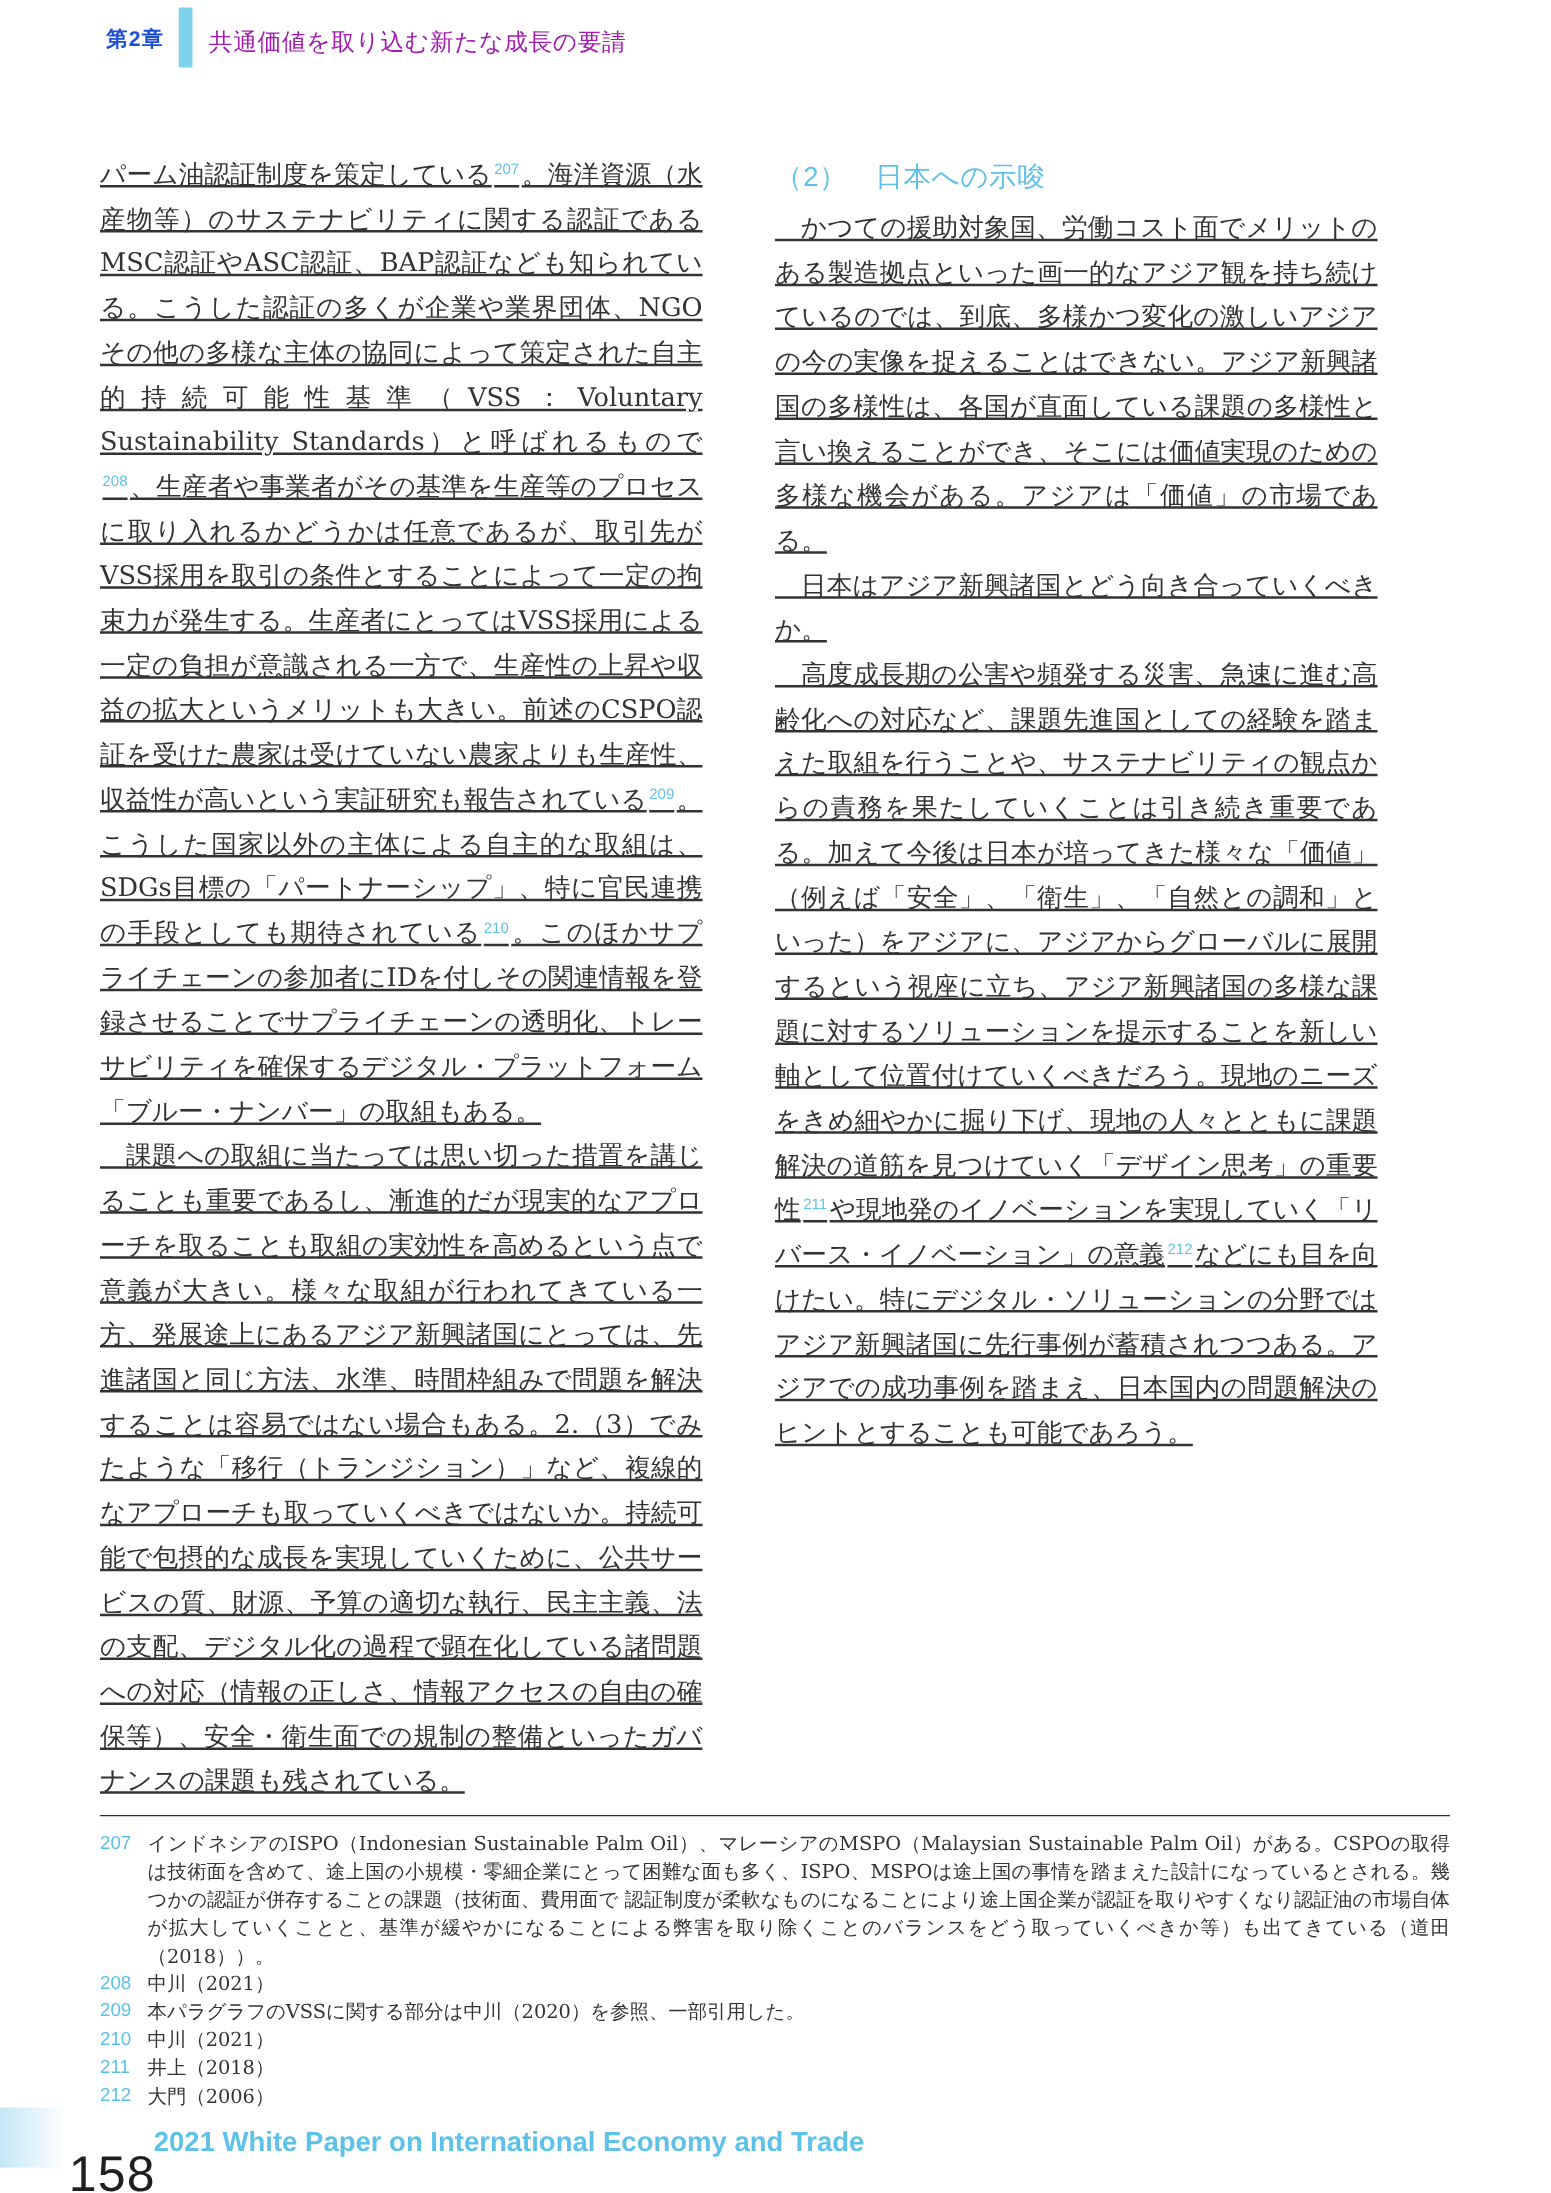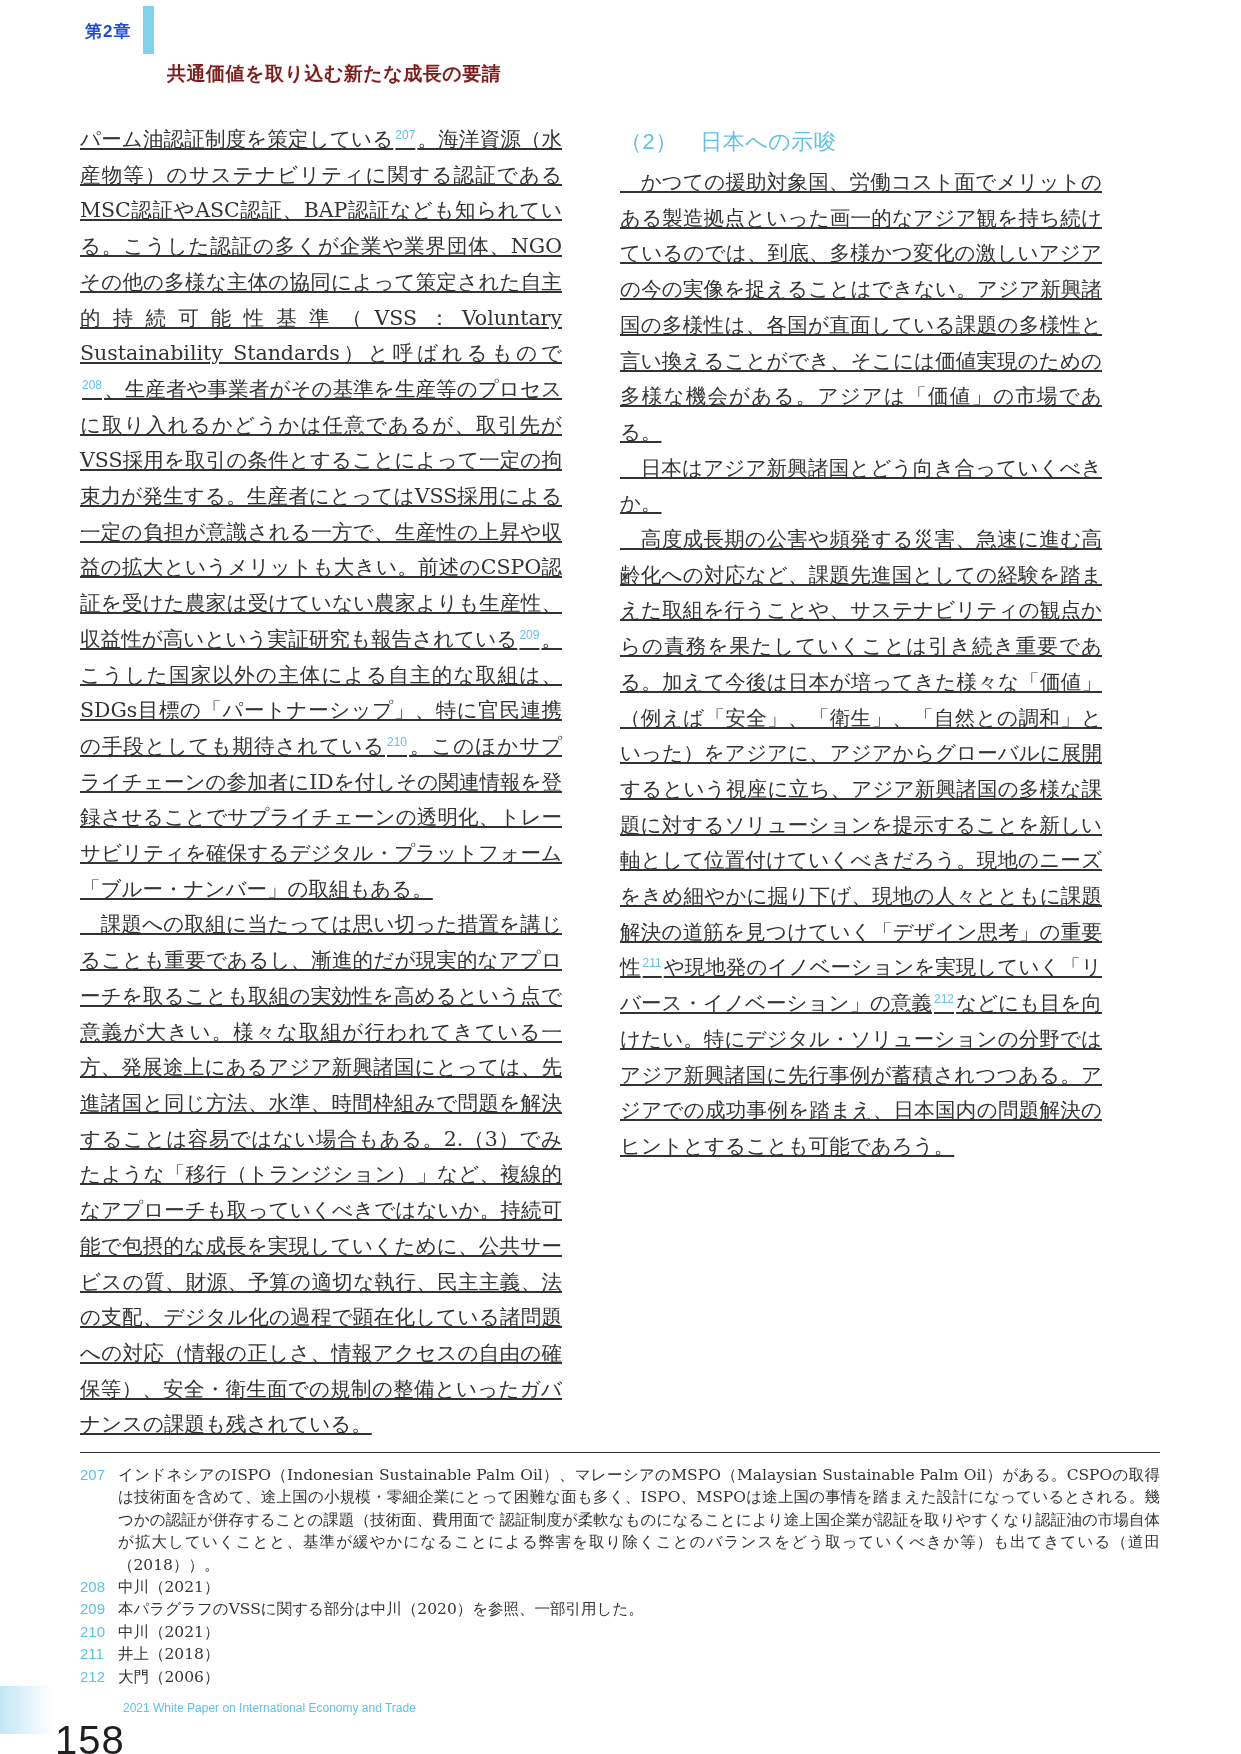--- a/index.html
+++ b/index.html
@@ -22,21 +22,21 @@
     font-family:"Liberation Sans","DejaVu Sans",sans-serif;
     font-size:17px;font-weight:600;color:#1d4ed8;letter-spacing:1px;
   }
   .header-bar{
     position:absolute;left:143px;top:6px;width:11px;height:48px;
     background:var(--bar);
   }
   .header-title{
     position:absolute;left:167px;top:21px;
     font-family:"Liberation Sans","DejaVu Sans",sans-serif;
-    font-size:19px;font-weight:700;color:#7f1d1d;letter-spacing:0.5px;margin-top:40px;
+    font-size:19px;font-weight:400;color:#a21caf;letter-spacing:0.5px;
   }
   
   .col{
     position:absolute;top:122px;width:482px;
     font-size:20.5px;line-height:35.7px;
     text-align:justify;text-justify:inter-ideograph;text-justify:inter-character;
     color:var(--text);
   }
   .col-left{left:80px;}
   .col-right{left:620px;}
@@ -71,21 +71,21 @@
     background:linear-gradient(to right,#c3e7f5,#ffffff);
   }
   .footer-page{
     position:absolute;left:55px;top:1687px;
     font-family:"Liberation Sans","DejaVu Sans",sans-serif;
     font-size:40px;font-weight:500;color:#1f1f1f;letter-spacing:1px;margin-top:31px;
   }
   .footer-title{
     position:absolute;left:123px;top:1701px;
     font-family:"Liberation Sans","DejaVu Sans",sans-serif;
-    font-size:12px;font-weight:400;color:var(--accent);
+    font-size:22px;font-weight:700;color:var(--accent);
   }
 </style>
 </head>
 <body>
 
 <div class="page">
 
   <div class="header-chapter">第2章</div>
   <div class="header-bar"></div>
   <div class="header-title">共通価値を取り込む新たな成長の要請</div>

